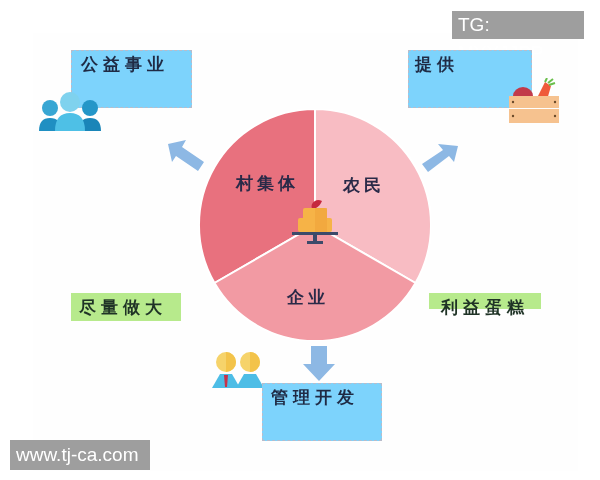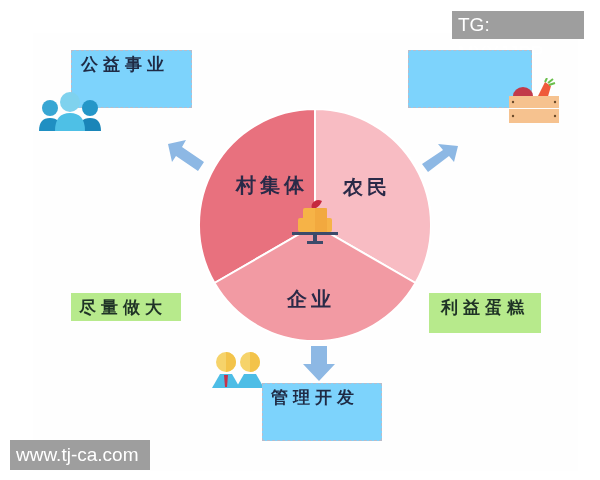--- a/index.html
+++ b/index.html
@@ -6,21 +6,21 @@
   body { width:600px; height:480px; position:relative; overflow:hidden; background:#ffffff; font-family:"DejaVu Serif", serif; }
   .canvas { position:absolute; left:33px; top:33px; width:545px; height:438px; background:#fefefe; }
   .watermark { position:absolute; background:#9e9e9e; color:#ffffff; font-family:"Liberation Sans", sans-serif; font-size:19px; line-height:28px; padding:0 6px; }
   .wm-top { left:452px; top:11px; width:120px; height:28px; }
   .wm-bottom { left:10px; top:440px; width:128px; height:30px; line-height:30px; }
   .box { position:absolute; color:#1f2a44; font-weight:bold; font-size:17px; line-height:22px; letter-spacing:5px; }
   .box.blue { background:#7dd3fc; border:1px dashed #b8bccb; }
   .box.green { background:#b7ea8c; color:#1f3326; }
   .box .line { display:block; white-space:nowrap; }
   .pie { position:absolute; left:199px; top:109px; }
-  .pie-label { position:absolute; font-weight:bold; font-size:20px; color:#2a2a48; letter-spacing:4px; white-space:nowrap; }
+  .pie-label { position:absolute; font-weight:bold; font-size:17px; color:#2a2a48; letter-spacing:4px; white-space:nowrap; }
   .arrow { position:absolute; }
   .icon { position:absolute; }
 </style>
 </head>
 <body>
 
 <div class="canvas"></div>
 
 <div class="watermark wm-top">TG: MYYJJPP</div>
 <div class="watermark wm-bottom">www.tj-ca.com</div>
@@ -31,20 +31,21 @@
 <svg class="icon" style="left:38px; top:92px;" width="66" height="40" viewBox="0 0 66 40">
   <circle cx="12" cy="16" r="8" fill="#38a6d3"></circle>
   <path d="M1 39 Q1 26 12 26 Q23 26 23 39 Z" fill="#1f8fc2"></path>
   <circle cx="52" cy="16" r="8" fill="#2496c8"></circle>
   <path d="M41 39 Q41 26 52 26 Q63 26 63 39 Z" fill="#1a85b8"></path>
   <circle cx="32" cy="10" r="10" fill="#7fd2ee"></circle>
   <path d="M17 39 Q17 21 32 21 Q47 21 47 39 Z" fill="#4ec0e6"></path>
 </svg>
 
 <div class="box blue" style="left:408px; top:50px; width:116px; height:54px; padding:2px 0 0 6px;">
+  <span class="line">提供</span>
 </div>
 <svg class="icon" style="left:505px; top:78px;" width="58" height="48" viewBox="0 0 58 48">
   <ellipse cx="18" cy="18" rx="10" ry="9" fill="#c23a4a"></ellipse>
   <path d="M32 20 L40 4 L46 8 L42 22 Z" fill="#ef5a3a"></path>
   <path d="M40 4 L42 0 M43 5 L48 1 M44 7 L50 5" stroke="#6abf4b" stroke-width="2"></path>
   <rect x="4" y="18" width="50" height="12" fill="#f6c28f"></rect>
   <rect x="4" y="31" width="50" height="14" fill="#f6c28f"></rect>
   <circle cx="8" cy="24" r="1.2" fill="#6b4a2a"></circle>
     <circle cx="50" cy="24" r="1.2" fill="#6b4a2a"></circle>
   <circle cx="8" cy="38" r="1.2" fill="#6b4a2a"></circle>
@@ -74,21 +75,21 @@
   <path d="M22 6 Q26 0 32 3 Q30 8 26 10 Q20 12 22 6 Z" fill="#c5283e"></path>
   <rect x="13" y="10" width="24" height="12" rx="2" fill="#f6b347"></rect>
   <rect x="8" y="20" width="34" height="14" rx="2" fill="#f6b347"></rect>
   <rect x="25" y="10" width="12" height="24" fill="#f0a23a" opacity="0.6"></rect>
   <rect x="2" y="34" width="46" height="3" fill="#3c4a6a"></rect>
   <rect x="23" y="37" width="4" height="6" fill="#3c4a6a"></rect>
   <rect x="17" y="43" width="16" height="3" fill="#3c4a6a"></rect>
 </svg>
 
 <div class="box green" style="left:71px; top:293px; width:102px; height:28px; line-height:28px; padding-left:8px;">尽量做大</div>
-<div class="box green" style="left:429px; top:293px; width:100px; height:40px; line-height:28px; padding-left:12px;">利益蛋糕</div>
+<div class="box green" style="left:429px; top:293px; width:100px; height:16px; line-height:28px; padding-left:12px;">利益蛋糕</div>
 
 <svg class="icon" style="left:210px; top:350px;" width="56" height="40" viewBox="0 0 56 40">
   <circle cx="16" cy="12" r="10" fill="#f6d36a"></circle>
   <path d="M16 2 A10 10 0 0 1 16 22 Z" fill="#f3c34a"></path>
   <circle cx="40" cy="12" r="10" fill="#f6d36a"></circle>
   <path d="M40 2 A10 10 0 0 1 40 22 Z" fill="#f3c34a"></path>
   <path d="M2 38 L10 24 L22 24 L30 38 Z" fill="#4dbde6"></path>
   <path d="M26 38 L34 24 L46 24 L54 38 Z" fill="#4dbde6"></path>
   <path d="M14 25 L18 25 L17 37 L15 37 Z" fill="#c8324a"></path>
 </svg>

